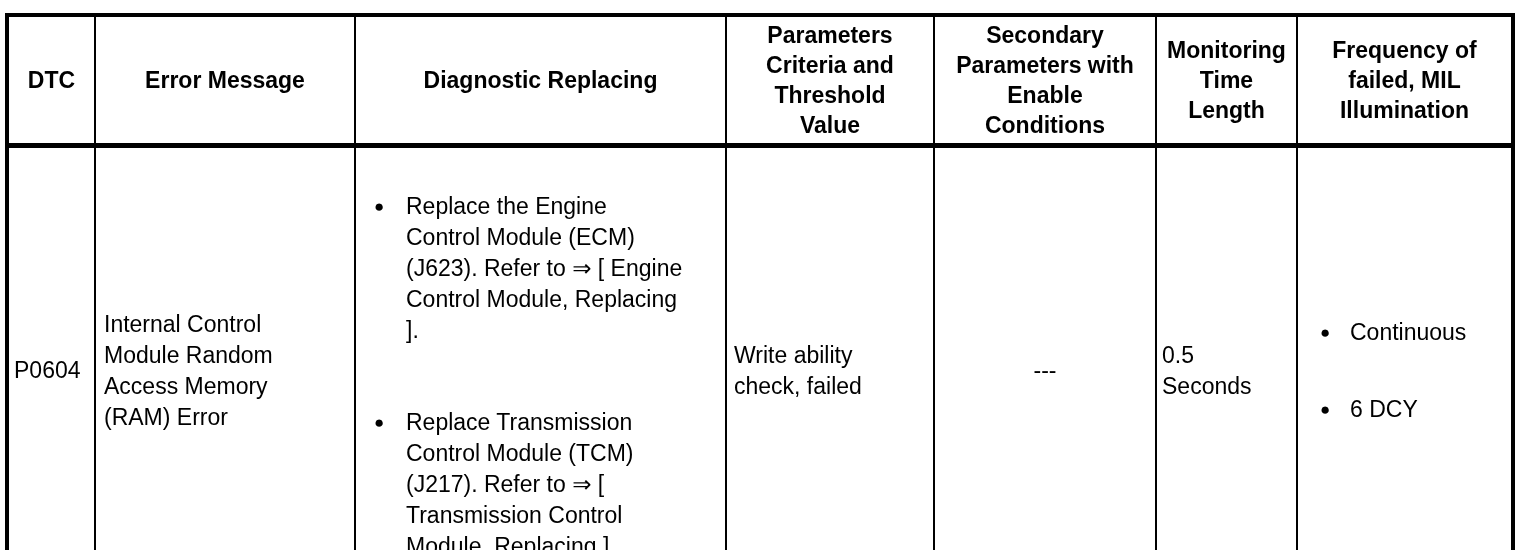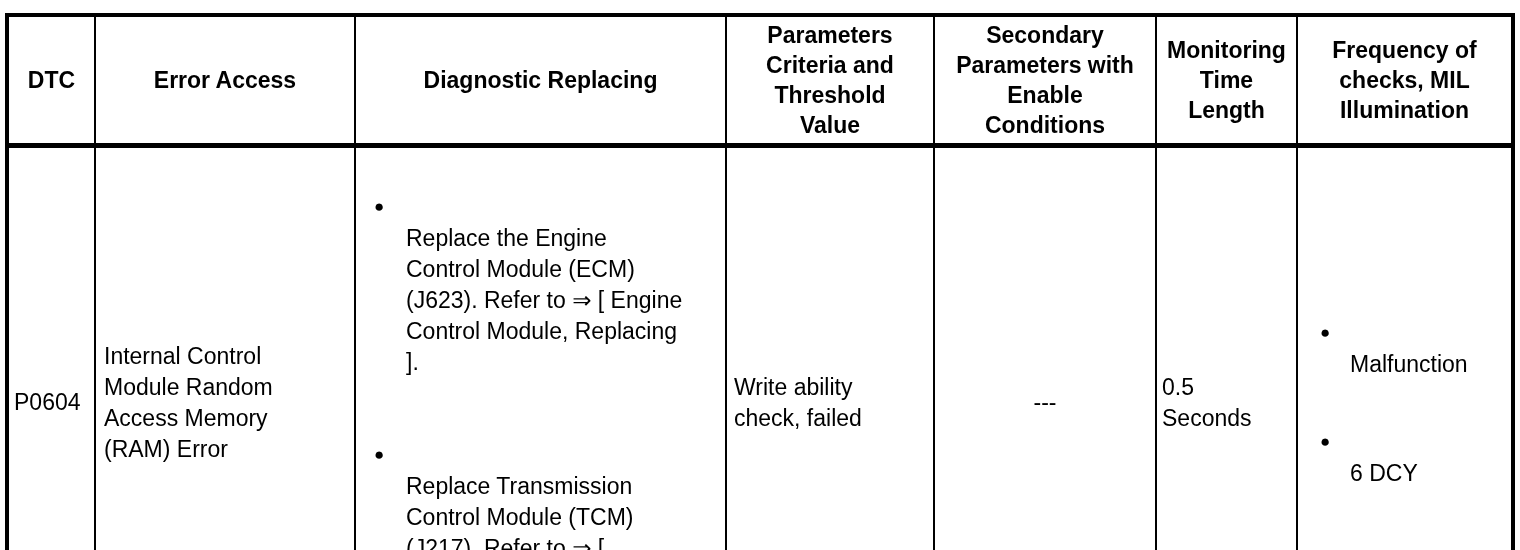--- a/index.html
+++ b/index.html
@@ -69,21 +69,20 @@
     flex: 0 0 32px;
     width: 32px;
     font-size: 17px;
     line-height: 31px;
     text-align: left;
   }
   .bullet-text {
     flex: 1 1 auto;
     font-size: 23px;
     line-height: 31px;
-    margin-top: 32px;
   }
   .freq-item {
     display: flex;
     align-items: flex-start;
     padding-left: 22px;
   }
   .freq-item.freq-gap { margin-bottom: 15px; }
   .freq-item .bullet { flex: 0 0 30px; width: 30px; }
 </style>
 </head>
@@ -96,35 +95,35 @@
       <col style="width: 260px">
       <col style="width: 371px">
       <col style="width: 208px">
       <col style="width: 222px">
       <col style="width: 141px">
       <col style="width: 216px">
     </colgroup>
     <thead>
       <tr>
         <th>DTC</th>
-        <th>Error Access</th>
+        <th>Error Message</th>
         <th>Diagnostic Replacing</th>
         <th>Parameters
 Criteria and
 Threshold
 Value</th>
         <th>Secondary
 Parameters with
 Enable
 Conditions</th>
         <th>Monitoring
 Time
 Length</th>
         <th>Frequency of
-checks, MIL
+failed, MIL
 Illumination</th>
       </tr>
     </thead>
     <tbody>
       <tr>
         <td class="c-dtc">P0604</td>
         <td class="c-err">Internal Control
 Module Random
 Access Memory
 (RAM) Error</td>
@@ -147,21 +146,21 @@
           </div>
         </td>
         <td class="c-malf">Write ability
 check, failed</td>
         <td class="c-sec">---</td>
         <td class="c-mon">0.5
 Seconds</td>
         <td class="c-freq">
           <div class="freq-item freq-gap">
             <span class="bullet">●</span>
-            <span class="bullet-text">Malfunction</span>
+            <span class="bullet-text">Continuous</span>
           </div>
           <div class="freq-item">
             <span class="bullet">●</span>
             <span class="bullet-text">6 DCY</span>
           </div>
         </td>
       </tr>
     </tbody>
   </table>
 </div>

